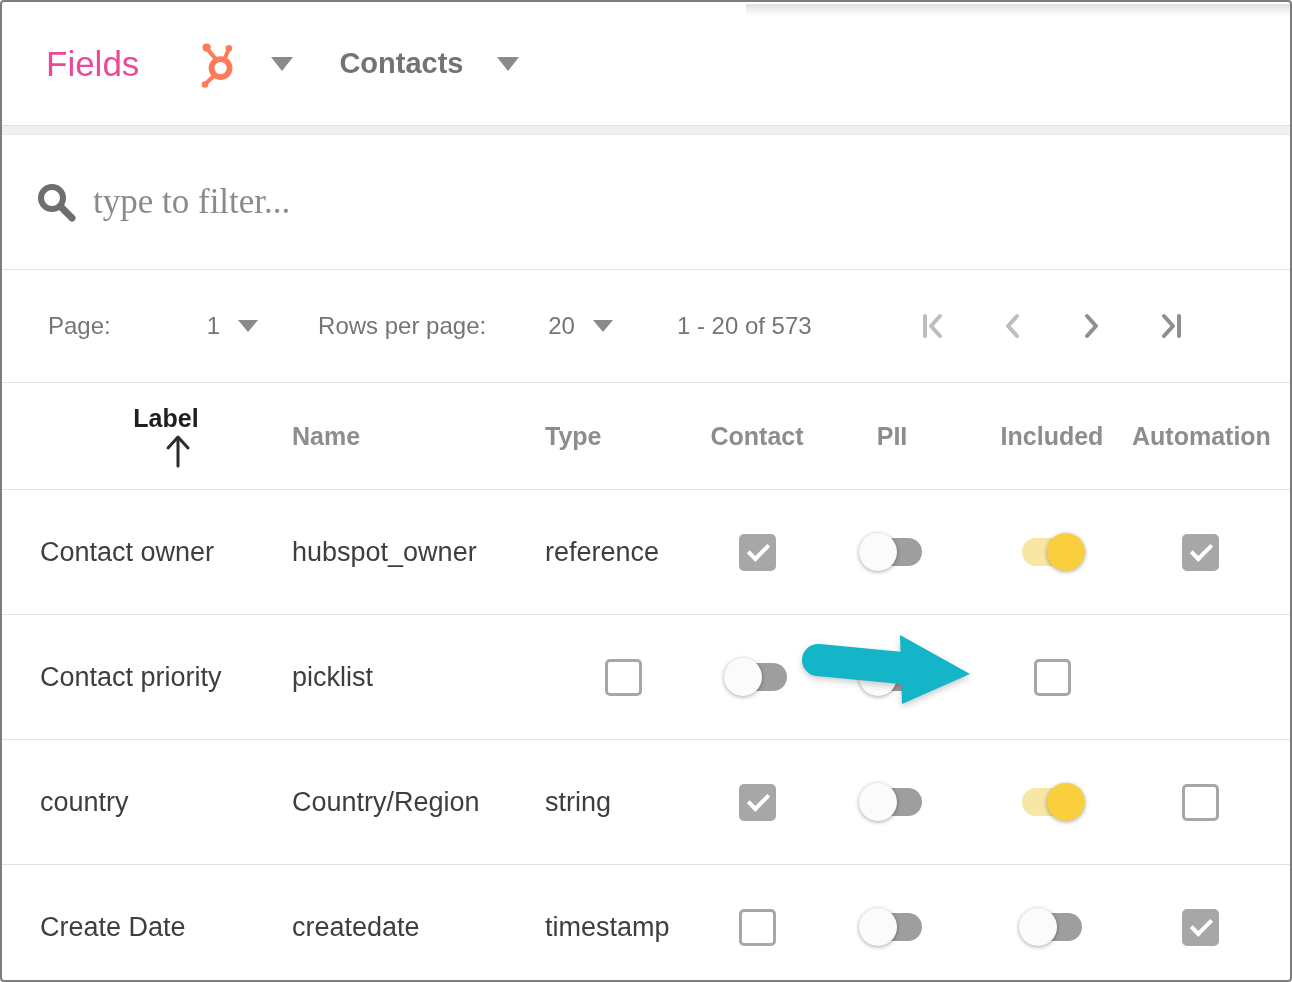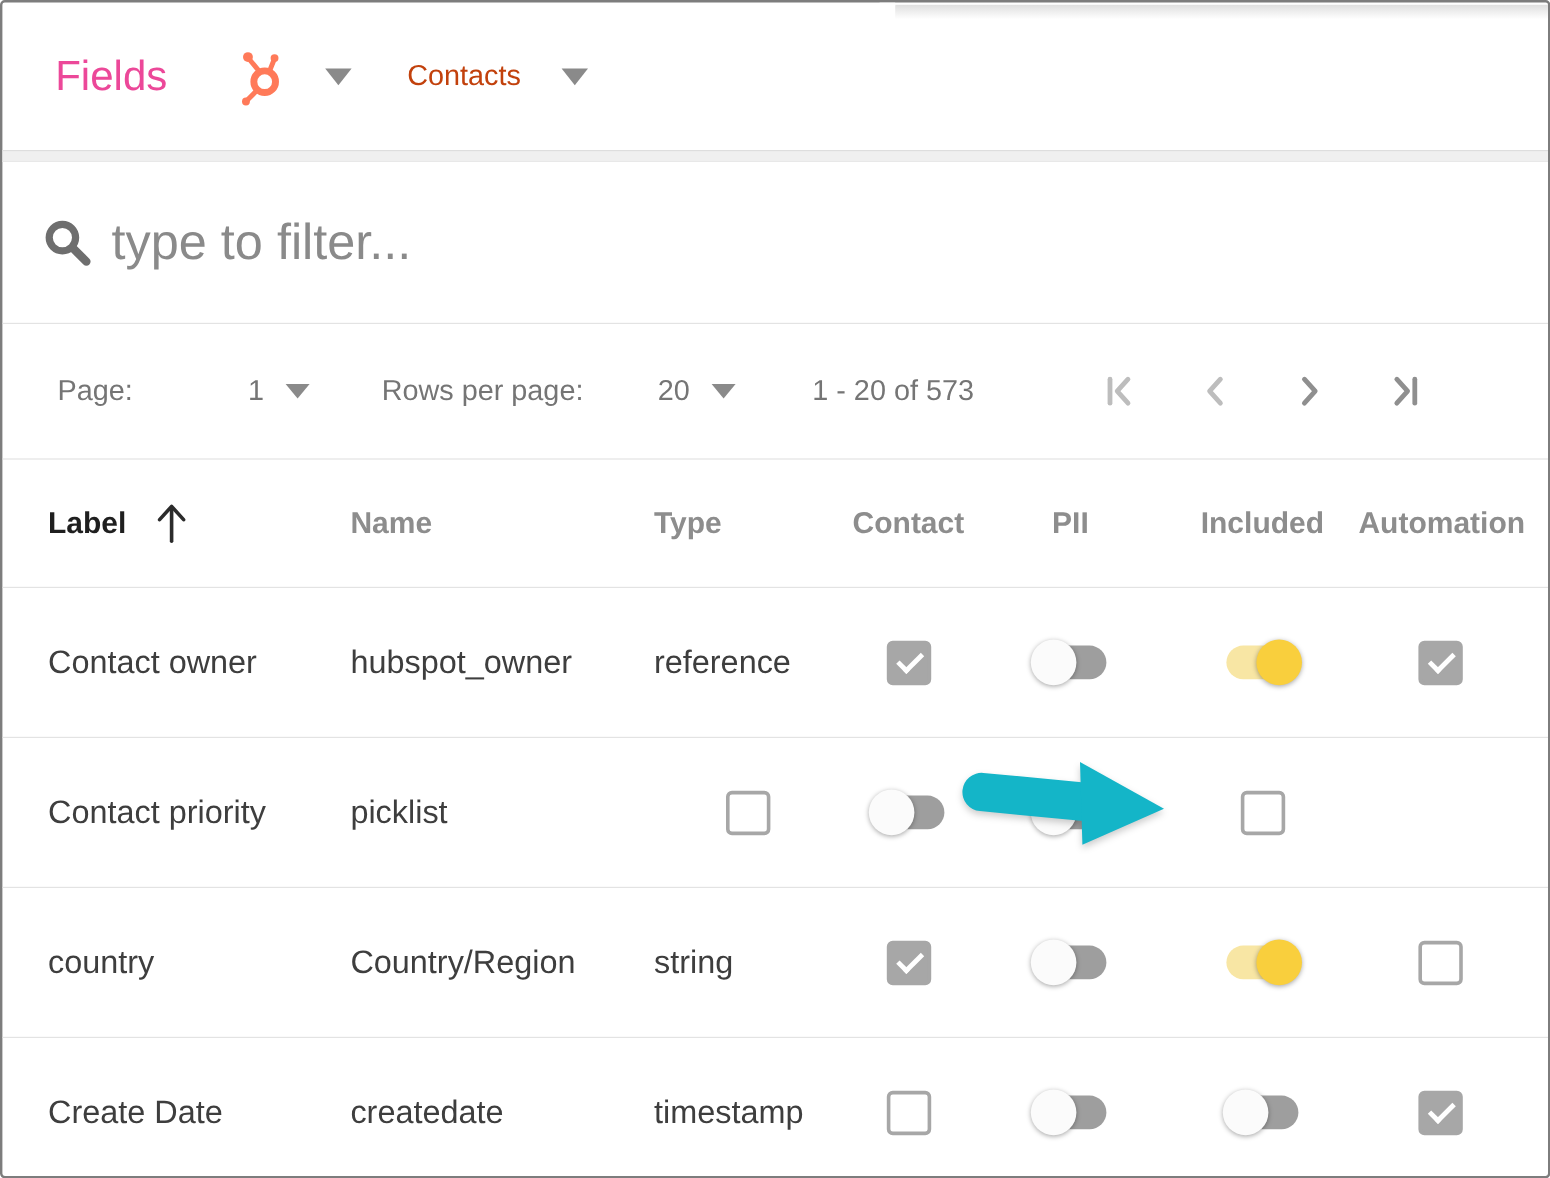--- a/index.html
+++ b/index.html
@@ -14,48 +14,48 @@
     background:linear-gradient(180deg,rgba(110,110,110,.22),rgba(255,255,255,0));z-index:5;}
 
   
   .header{height:123px;display:flex;align-items:center;}
   .header .title{margin-left:44px;font-size:35px;color:#ec4899;}
   .hs-icon{margin-left:52px;width:46px;height:50px;}
   .header .account{margin-left:14px;font-size:35px;color:#2e2e2e;}
   .caret{width:0;height:0;border-left:11px solid transparent;border-right:11px solid transparent;
     border-top:14px solid #8a8a8a;display:inline-block;}
   .header .caret{margin-left:34px;}
-  .header .object{margin-left:46px;font-size:24px;color:#c2410c;}
+  .header .object{margin-left:46px;font-size:29px;color:#737373;font-weight:bold;}
   .band{height:10px;background:#f0f0f0;border-top:1px solid #dedede;border-bottom:1px solid #e8e8e8;box-sizing:border-box;}
 
   
   .filter{height:135px;display:flex;align-items:center;border-bottom:1px solid #e3e3e3;box-sizing:border-box;}
   .search-icon{margin-left:33px;width:42px;height:42px;flex:0 0 auto;}
-  .filter input{margin-left:14px;border:none;outline:none;font-size:42px;color:#701a75;width:1100px;
-    font-family:Liberation Sans, sans-serif;background:transparent;}
+  .filter input{margin-left:14px;border:none;outline:none;font-size:35px;color:#701a75;width:1100px;
+    font-family:Liberation Serif, serif;background:transparent;}
   .filter input::placeholder{color:#8a8a8a;opacity:1;}
 
   
   .pagination{height:113px;display:flex;align-items:center;border-bottom:1px solid #e3e3e3;box-sizing:border-box;
     font-size:24px;color:#757575;}
   .pg-label{margin-left:46px;}
   .pg-val{margin-left:96px;}
   .pagination .caret{border-left-width:10px;border-right-width:10px;border-top-width:12px;margin-left:18px;}
   .rpp-label{margin-left:60px;}
   .rpp-val{margin-left:62px;}
   .range{margin-left:64px;}
   .nav{display:flex;align-items:center;margin-left:56px;}
   .nav button{background:none;border:none;padding:0;margin-left:48px;cursor:pointer;width:32px;height:32px;}
   .nav svg{width:32px;height:32px;}
 
   
   .thead,.trow{display:grid;grid-template-columns:252px 253px 157px 110px 160px 160px 136px;
     padding-left:38px;align-items:center;box-sizing:border-box;}
   .thead{height:107px;border-bottom:1px solid #e3e3e3;font-weight:bold;font-size:25px;color:#8d8d8d;}
-  .thead .c-label{color:#1f1f1f;display:flex;align-items:center;}
+  .thead .c-label{color:#1f1f1f;display:flex;align-items:center;flex-direction:column;}
   .thead .sort-icon{margin-left:24px;width:28px;height:36px;}
   .thead .center{text-align:center;}
   .trow{height:125px;border-bottom:1px solid #e3e3e3;font-size:27px;color:#3e3e3e;}
   .cell.center{display:flex;justify-content:center;}
 
   
   .checkbox{width:37px;height:37px;box-sizing:border-box;border-radius:5px;display:inline-block;position:relative;}
   .checkbox.unchecked{background:#fff;border:3px solid #a7a7a7;}
   .checkbox.checked{background:#a7a7a7;border:3px solid #a7a7a7;}
   .checkbox.checked::after{content:"";position:absolute;left:6px;top:7px;width:17px;height:8px;

